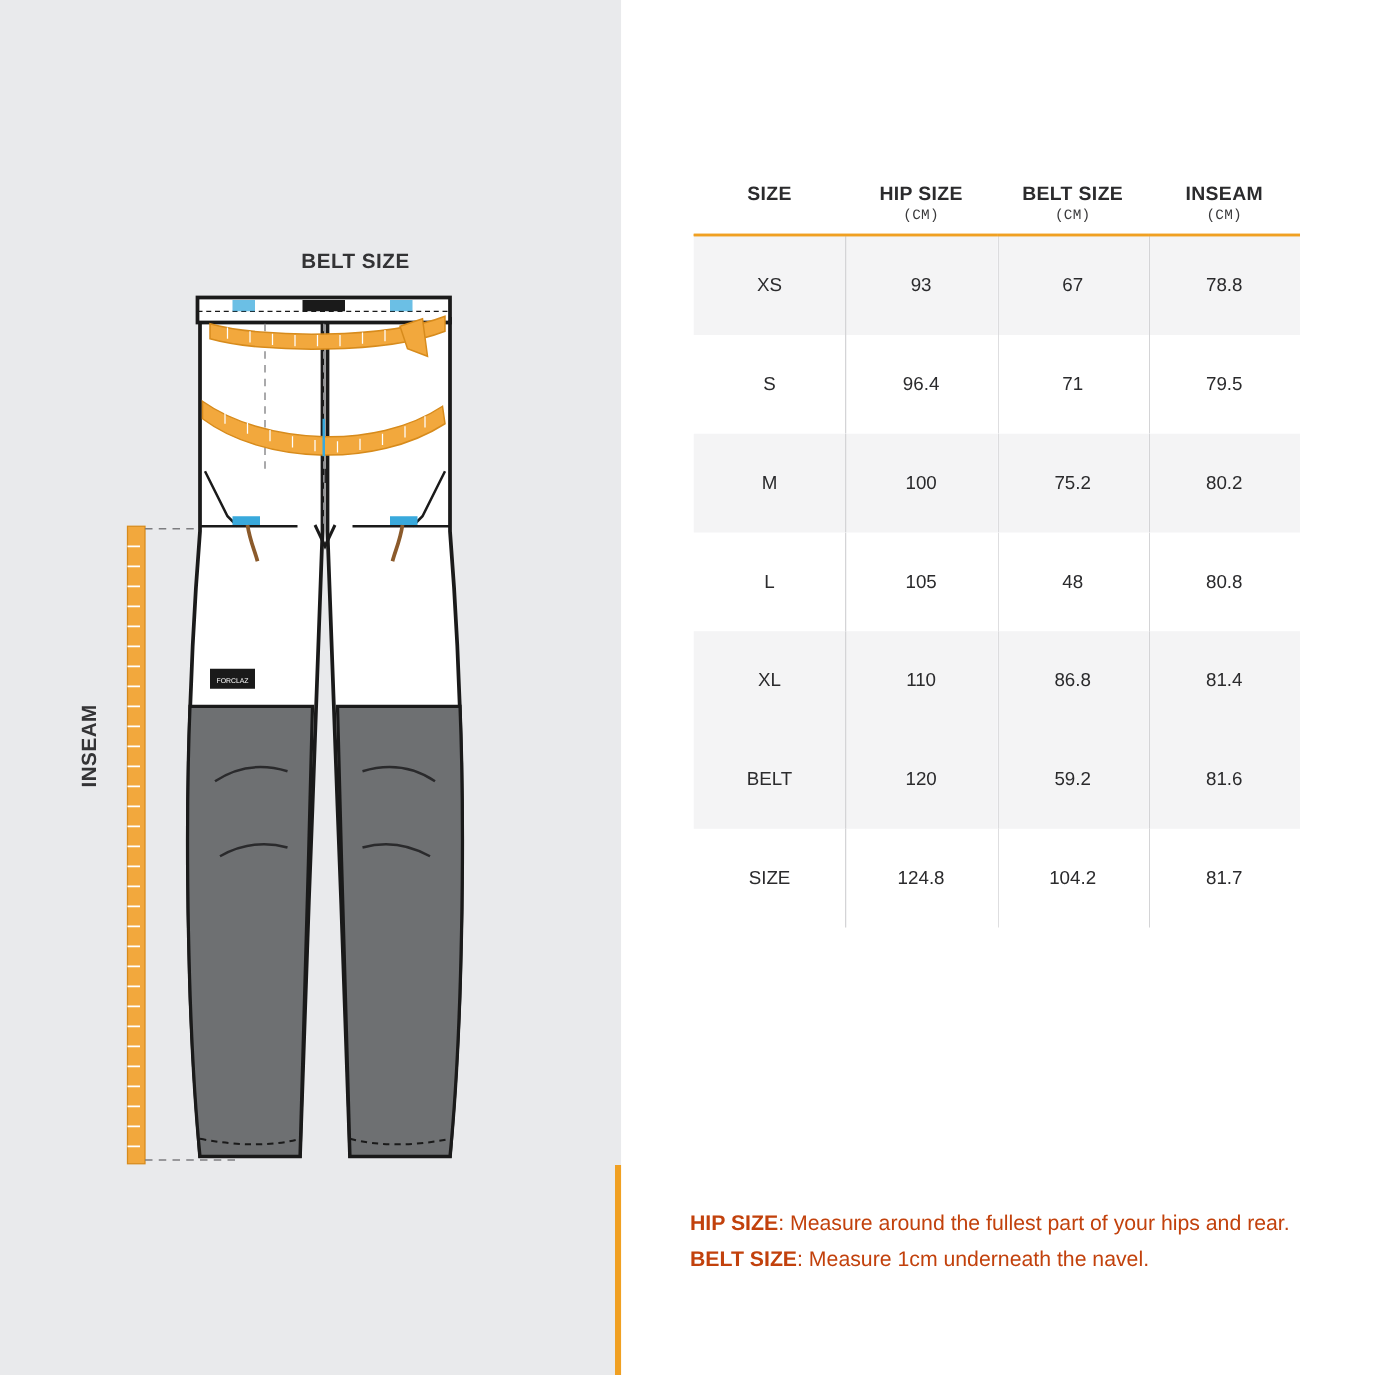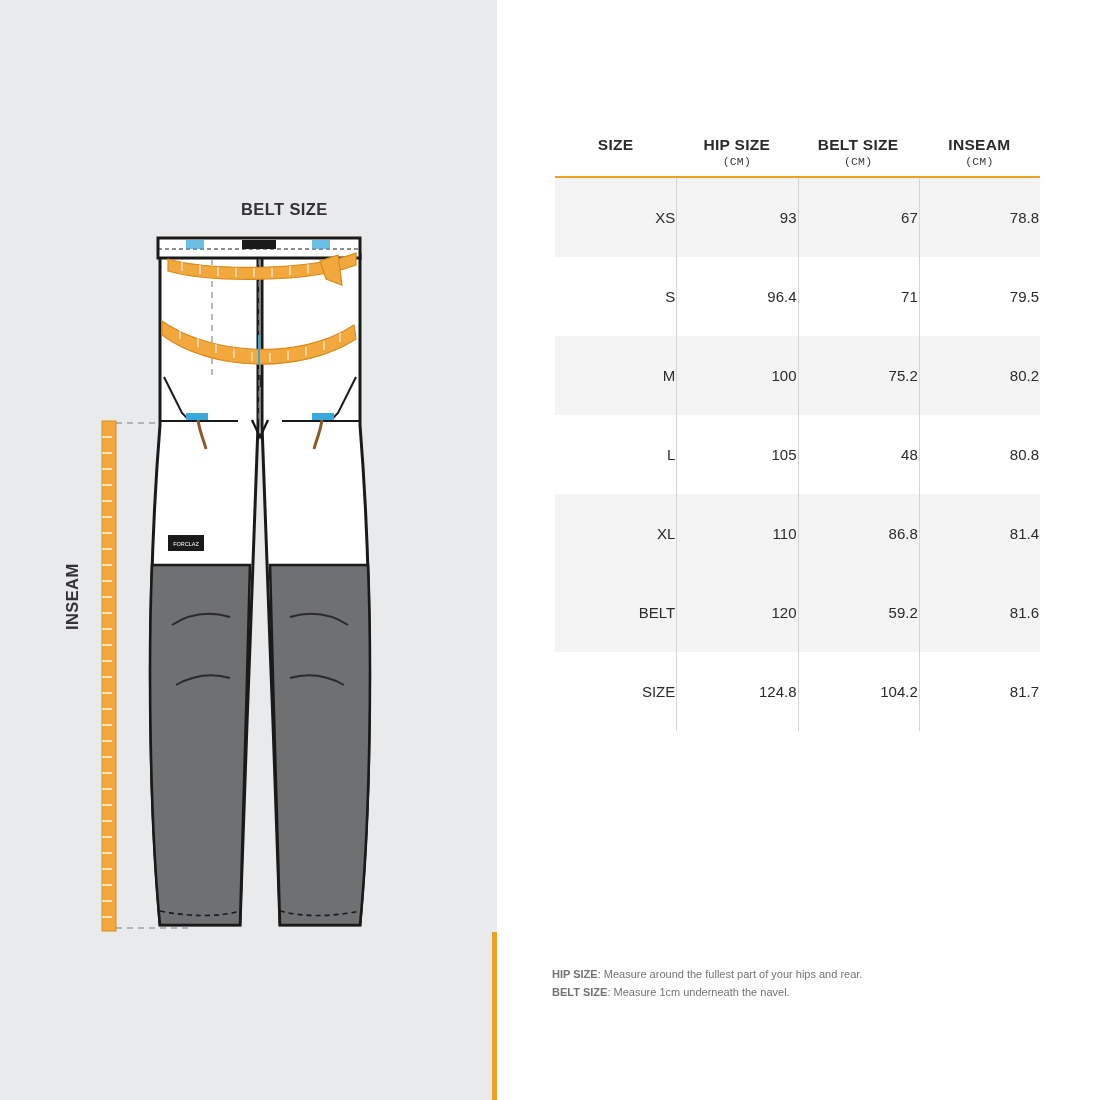--- a/index.html
+++ b/index.html
@@ -72,21 +72,21 @@
   .right-panel {
     position: relative;
     flex: 1 1 auto;
     height: 1100px;
     background: #ffffff;
   }
 
   .table-wrap {
     position: absolute;
     left: 58px;
-    top: 135px;
+    top: 146px;
     width: 485px;
   }
   table.size-table {
     border-collapse: collapse;
     width: 485px;
     table-layout: fixed;
   }
   table.size-table th {
     font-size: 15.5px;
     font-weight: bold;
@@ -104,38 +104,38 @@
     margin-top: 1px;
     letter-spacing: .2px;
     font-family: Liberation Mono, monospace;
   }
   table.size-table thead tr {
     border-bottom: 2.5px solid #f0a022;
   }
   table.size-table td {
     font-size: 15px;
     color: #2b2b2d;
-    text-align: right;
+    text-align: center;
     height: 77px;
     vertical-align: middle;
   }
   tbody tr.alt td {
     background: #f4f4f5;
   }
   tbody td.col-div {
     box-shadow: inset 1px 0 0 #d4d4d6;
   }
 
   .notes {
     position: absolute;
     left: 55px;
     top: 965px;
     width: 520px;
-    font-size: 11px;
-    color: #737373;
+    font-size: 17px;
+    color: #c2410c;
     line-height: 1.68;
   }
   .notes b { font-weight: bold; }
 </style>
 </head>
 <body>
 
 <div class="page">
 
   <div class="left-panel">

